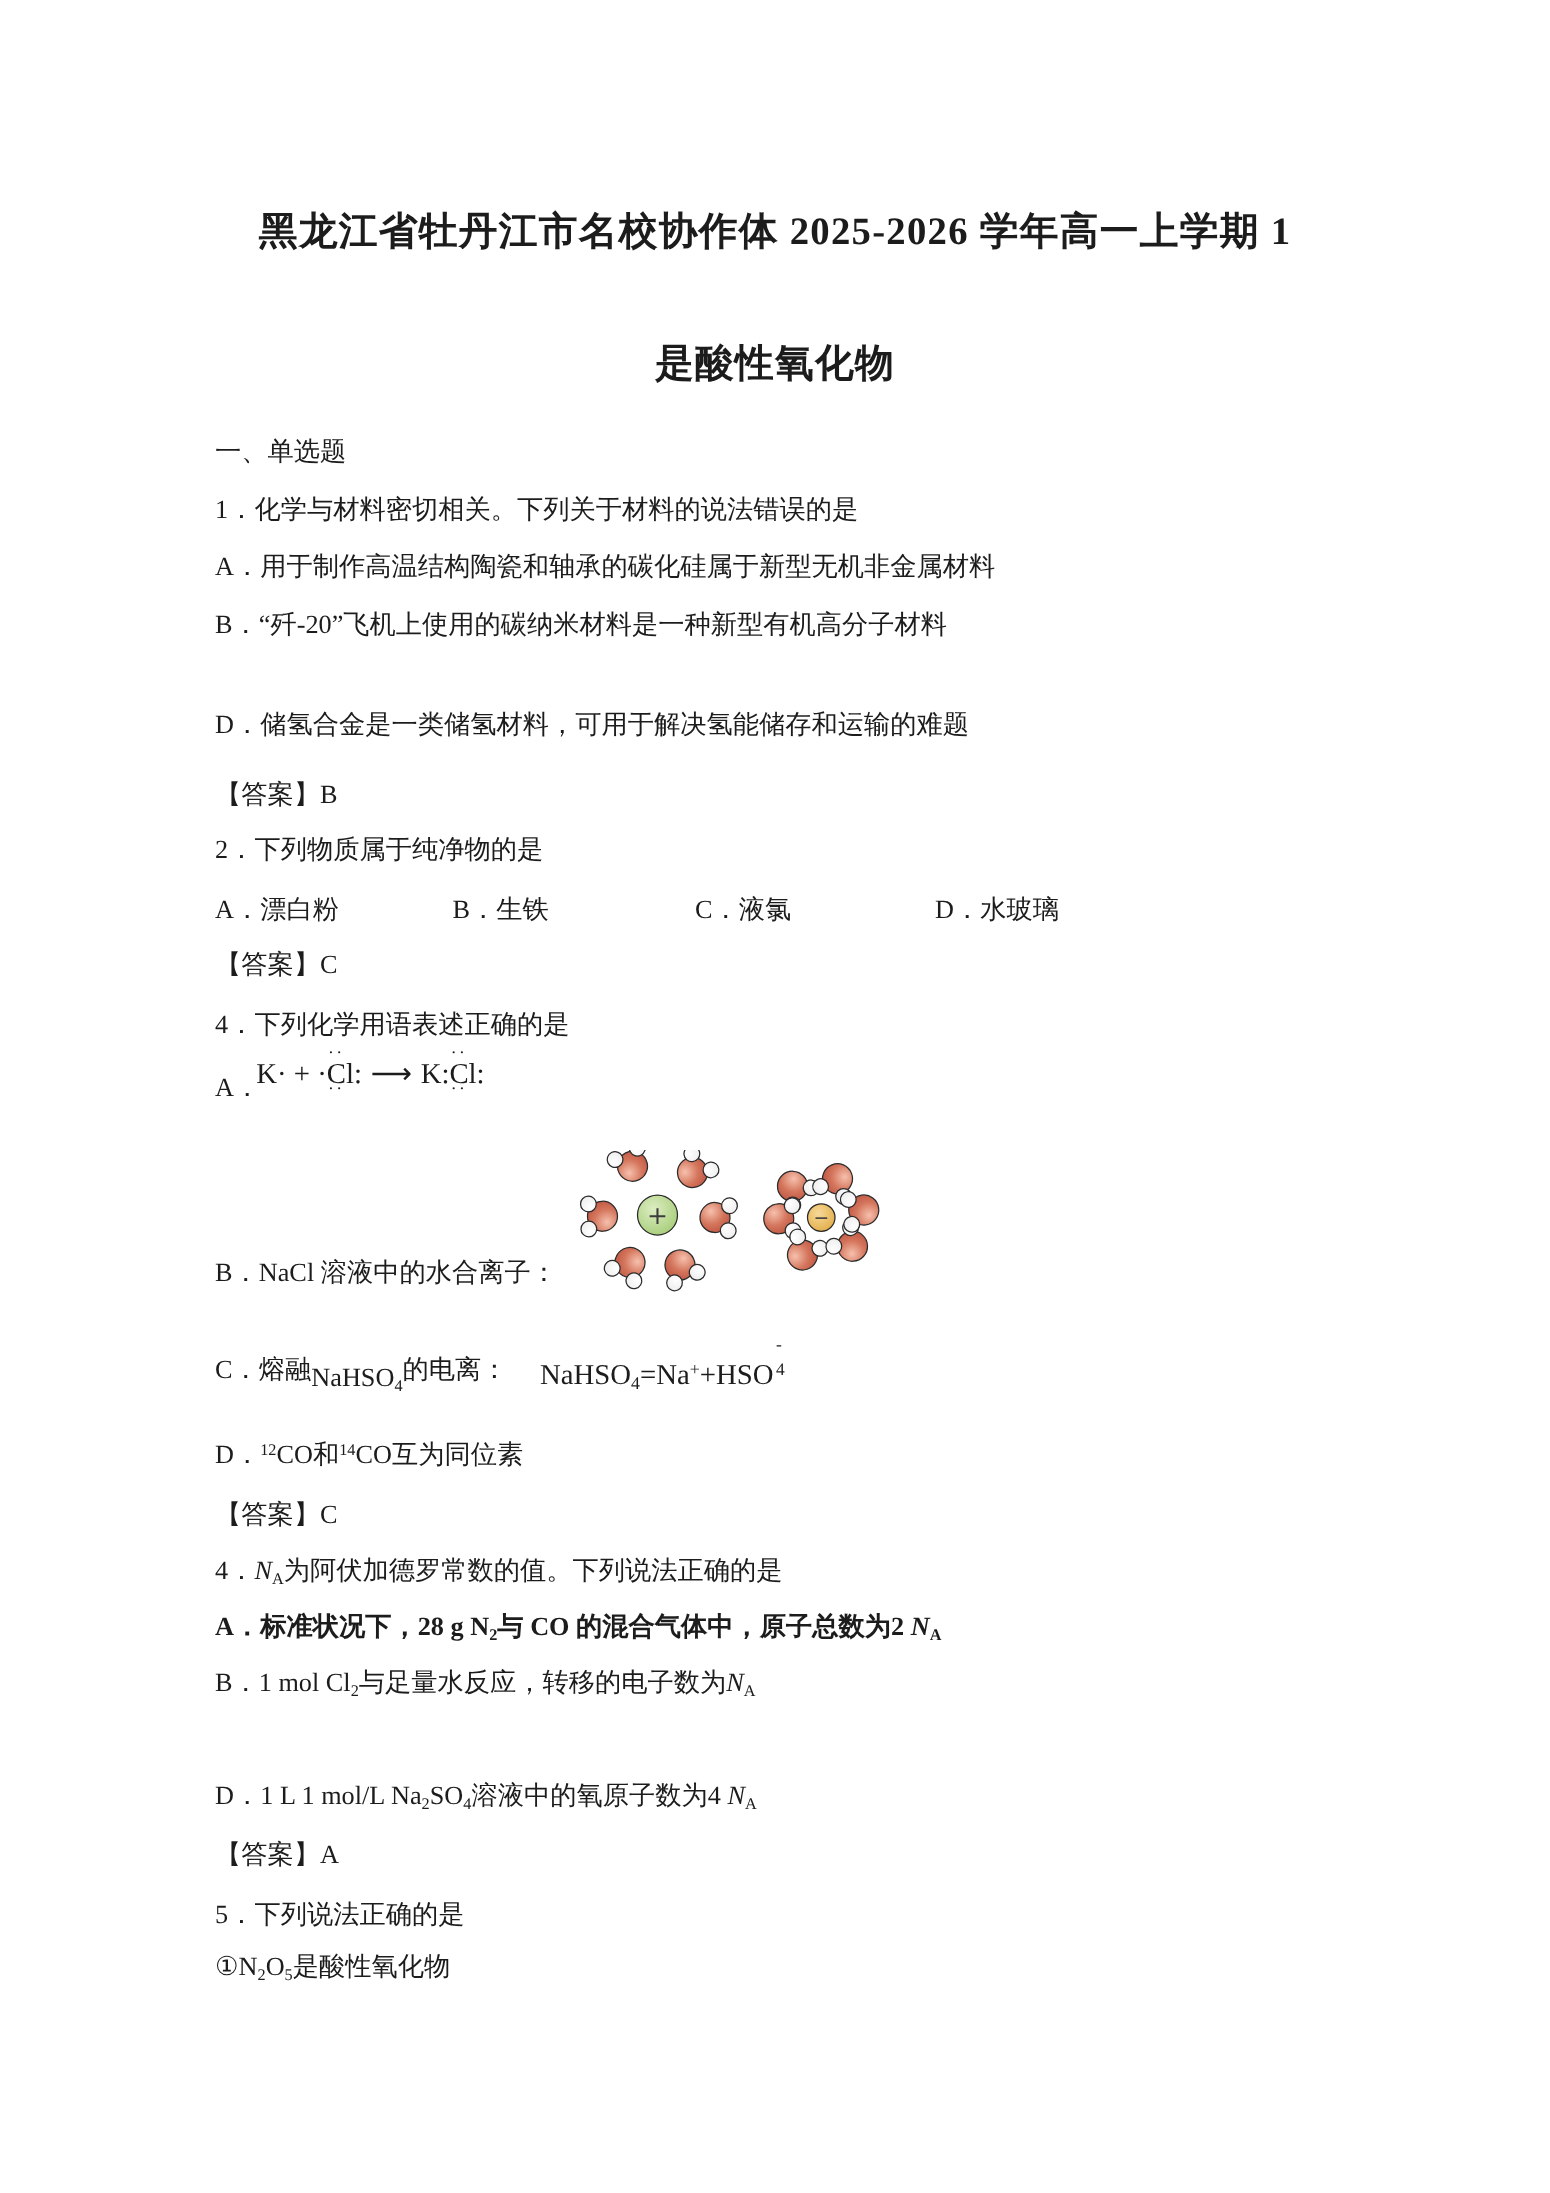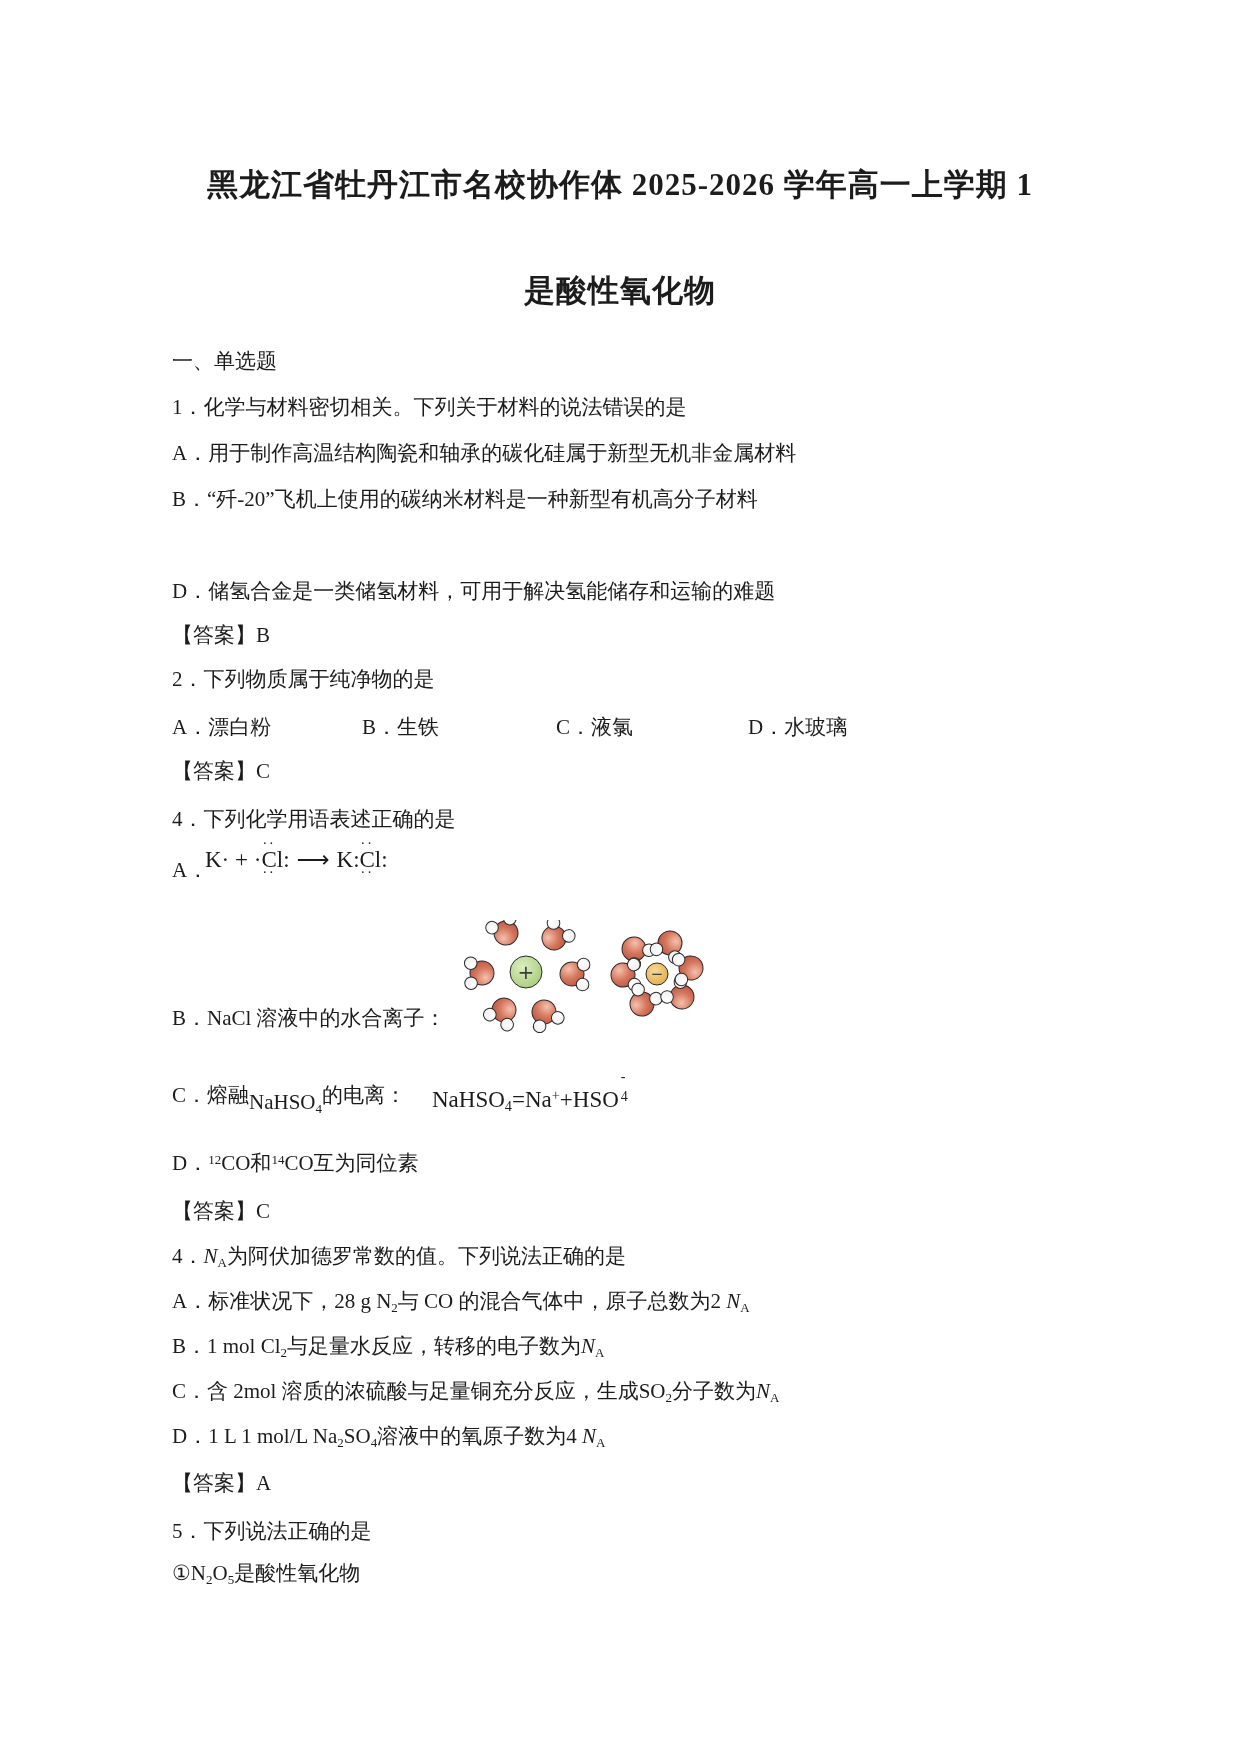--- a/index.html
+++ b/index.html
@@ -52,21 +52,21 @@
 <div class="page">
 
   <div class="ln title" style="top:166px;">黑龙江省牡丹江市名校协作体 2025-2026 学年高一上学期 1</div>
   <div class="ln title" style="top:272px;">是酸性氧化物</div>
 
   <div class="ln" style="top:348px;">一、单选题</div>
 
   <div class="ln" style="top:394px;">1．化学与材料密切相关。下列关于材料的说法错误的是</div>
   <div class="ln" style="top:440px;">A．用于制作高温结构陶瓷和轴承的碳化硅属于新型无机非金属材料</div>
   <div class="ln" style="top:486px;">B．“歼-20”飞机上使用的碳纳米材料是一种新型有机高分子材料</div>
-  <div class="ln" style="top:578px;">D．储氢合金是一类储氢材料，可用于解决氢能储存和运输的难题</div>
+  <div class="ln" style="top:566px;">D．储氢合金是一类储氢材料，可用于解决氢能储存和运输的难题</div>
   <div class="ln" style="top:622px;">【答案】B</div>
 
   <div class="ln" style="top:666px;">2．下列物质属于纯净物的是</div>
   <div class="ln row" style="top:714px;">
     <span class="opt" style="left:172px;">A．漂白粉</span>
     <span class="opt" style="left:362px;">B．生铁</span>
     <span class="opt" style="left:556px;">C．液氯</span>
     <span class="opt" style="left:748px;">D．水玻璃</span>
   </div>
   <div class="ln" style="top:758px;">【答案】C</div>
@@ -128,22 +128,21 @@
 
   <div class="ln" style="top:1082px;">
     <span>C．熔融</span><span class="lowfm fm">NaHSO<sub>4</sub></span><span>的电离：</span>
   </div>
   <div class="ln fm fm-lg" style="top:1086px;left:432px;">NaHSO<sub>4</sub>=Na<sup>+</sup>+HSO<span class="vstack"><span class="vs-sup">-</span><span class="vs-sub">4</span></span></div>
 
   <div class="ln" style="top:1150px;text-align:center;">D．<sup>12</sup>CO和<sup>14</sup>CO互为同位素</div>
   <div class="ln" style="top:1198px;">【答案】C</div>
 
   <div class="ln" style="top:1243px;">4．<em>N</em><sub>A</sub>为阿伏加德罗常数的值。下列说法正确的是</div>
-  <div class="ln" style="top:1288px;">A．标准状况下，28 g N<sub>2</sub>与 CO 的混合气体中，原子总数为2 <em>N</em><sub>A</sub></div>
+  <div class="ln" style="top:1288px;font-weight:bold;">A．标准状况下，28 g N<sub>2</sub>与 CO 的混合气体中，原子总数为2 <em>N</em><sub>A</sub></div>
   <div class="ln" style="top:1333px;">B．1 mol Cl<sub>2</sub>与足量水反应，转移的电子数为<em>N</em><sub>A</sub></div>
-  <div class="ln" style="top:1378px;">C．含 2mol 溶质的浓硫酸与足量铜充分反应，生成SO<sub>2</sub>分子数为<em>N</em><sub>A</sub></div>
   <div class="ln" style="top:1423px;">D．1 L 1 mol/L Na<sub>2</sub>SO<sub>4</sub>溶液中的氧原子数为4 <em>N</em><sub>A</sub></div>
   <div class="ln" style="top:1470px;">【答案】A</div>
 
   <div class="ln" style="top:1518px;">5．下列说法正确的是</div>
   <div class="ln" style="top:1560px;">①N<sub>2</sub>O<sub>5</sub>是酸性氧化物</div>
 
 </div>
 
 </body></html>

